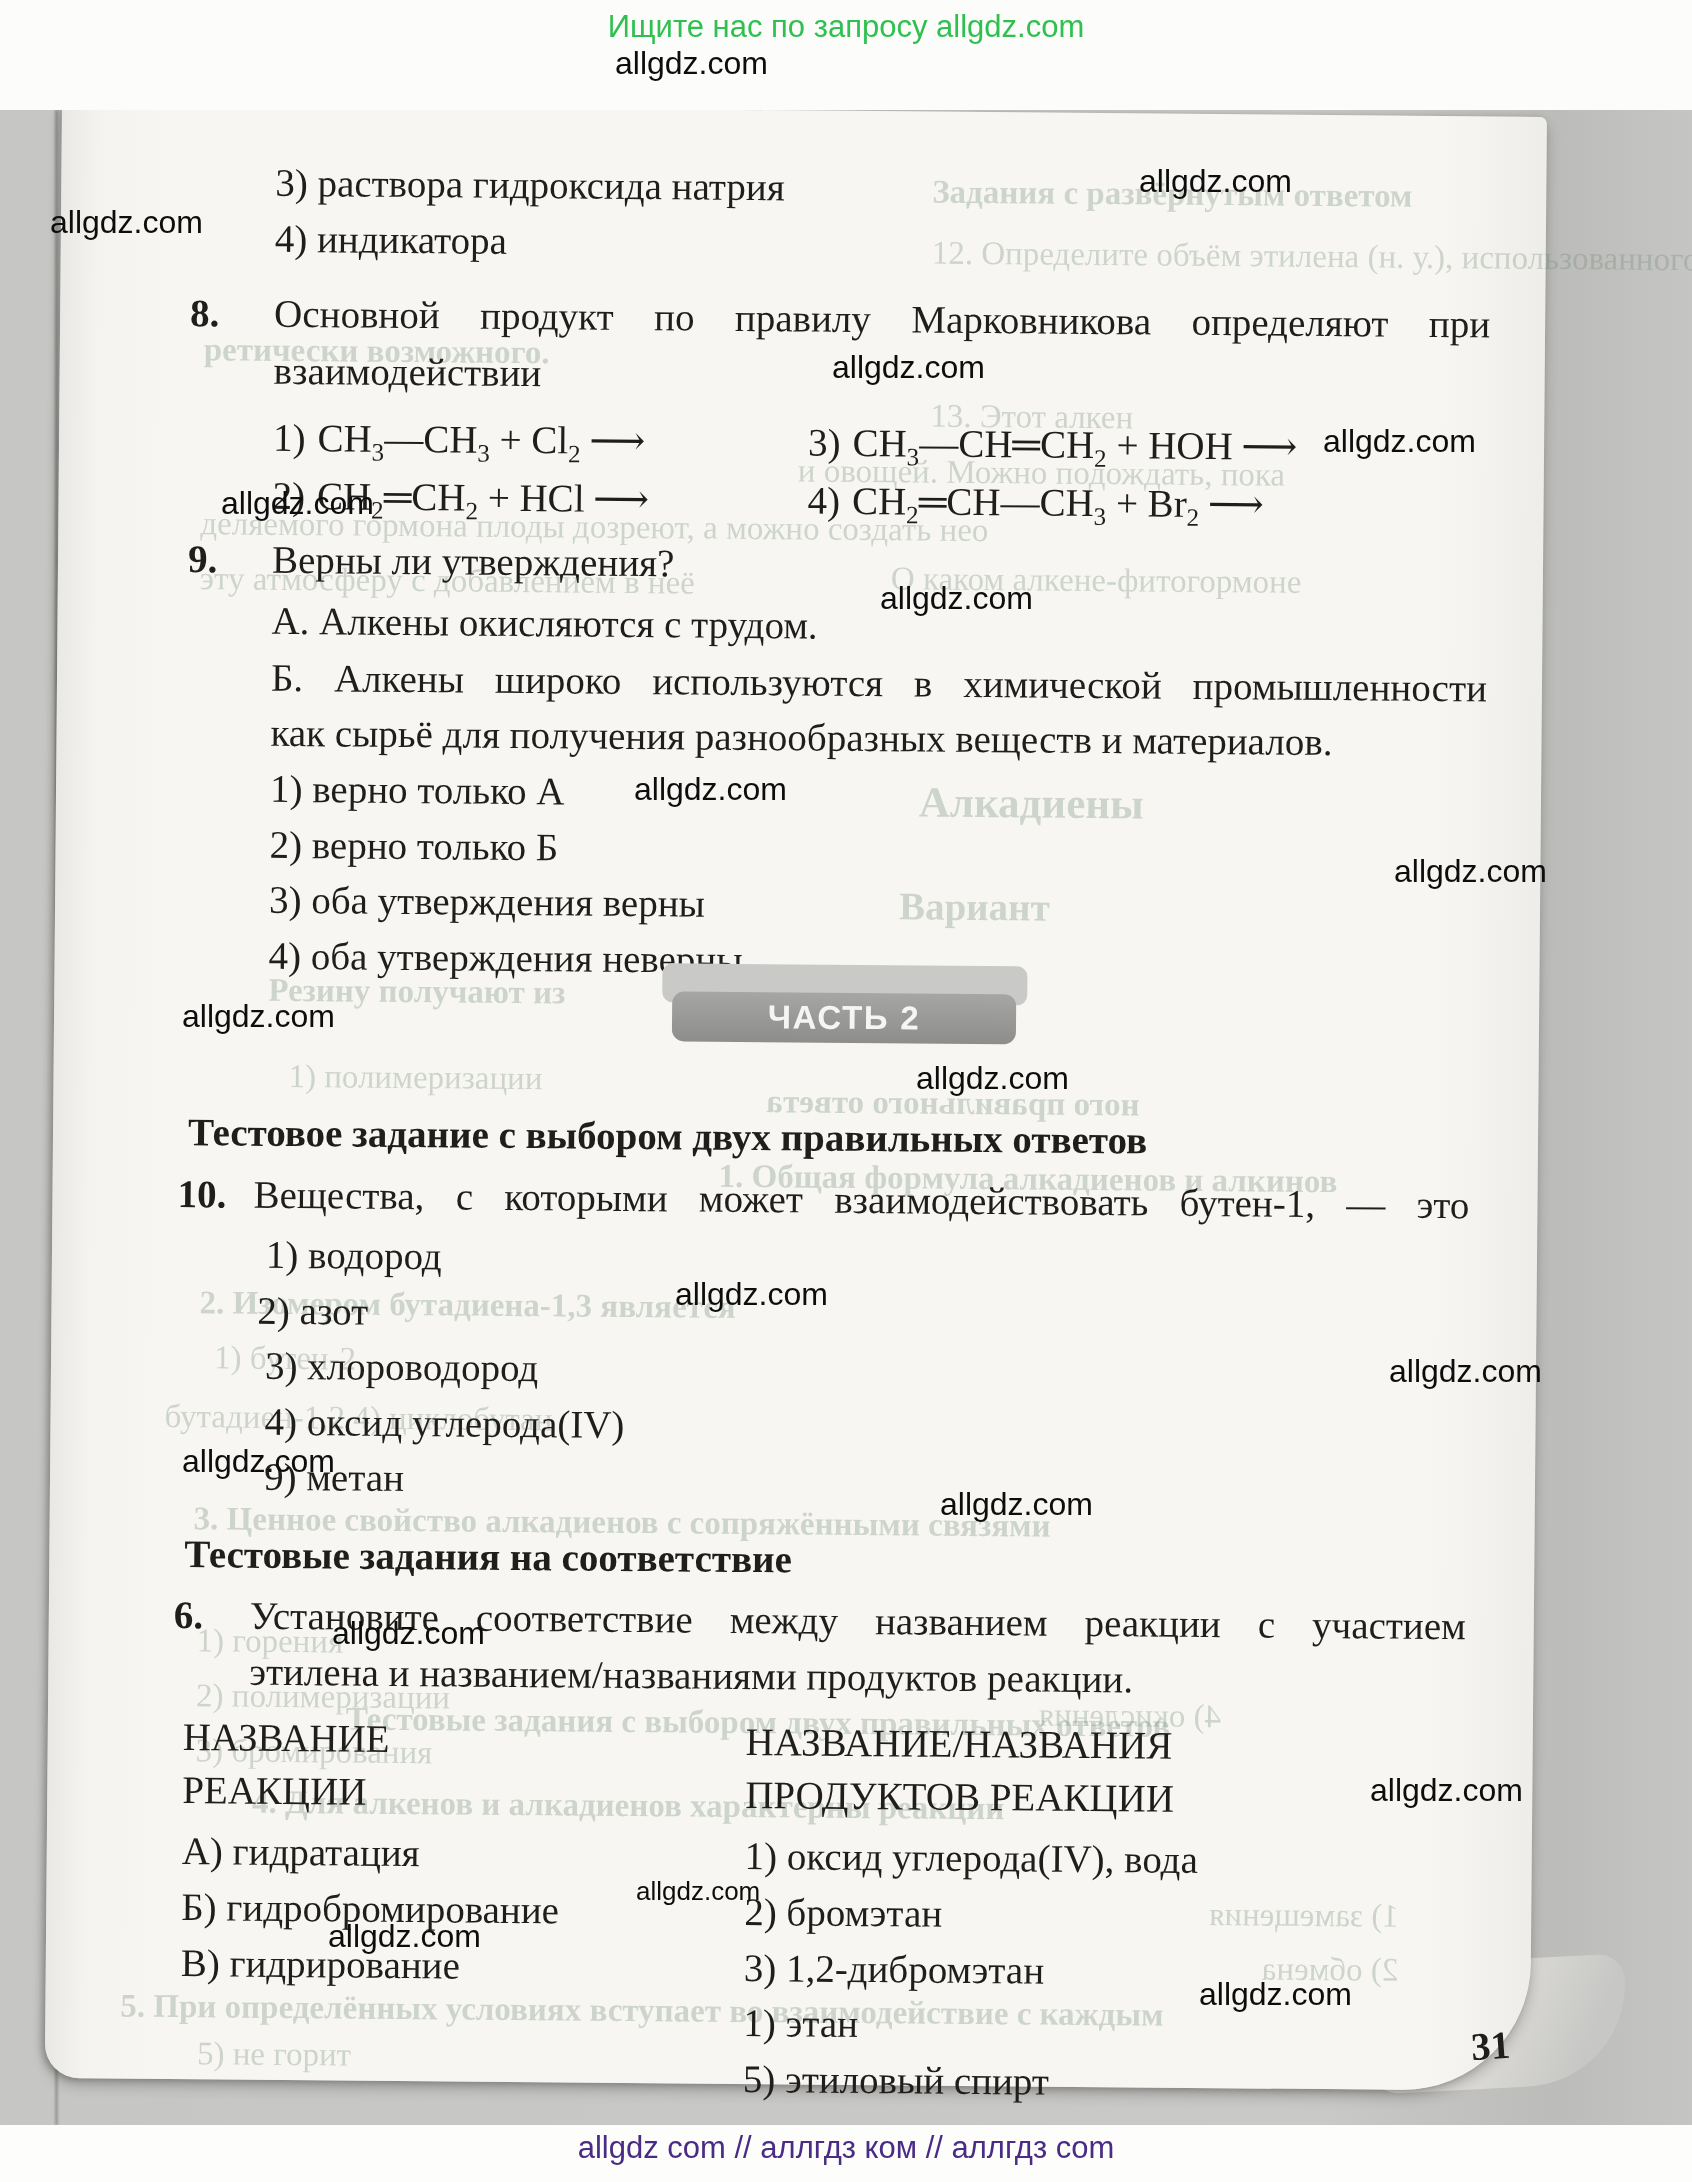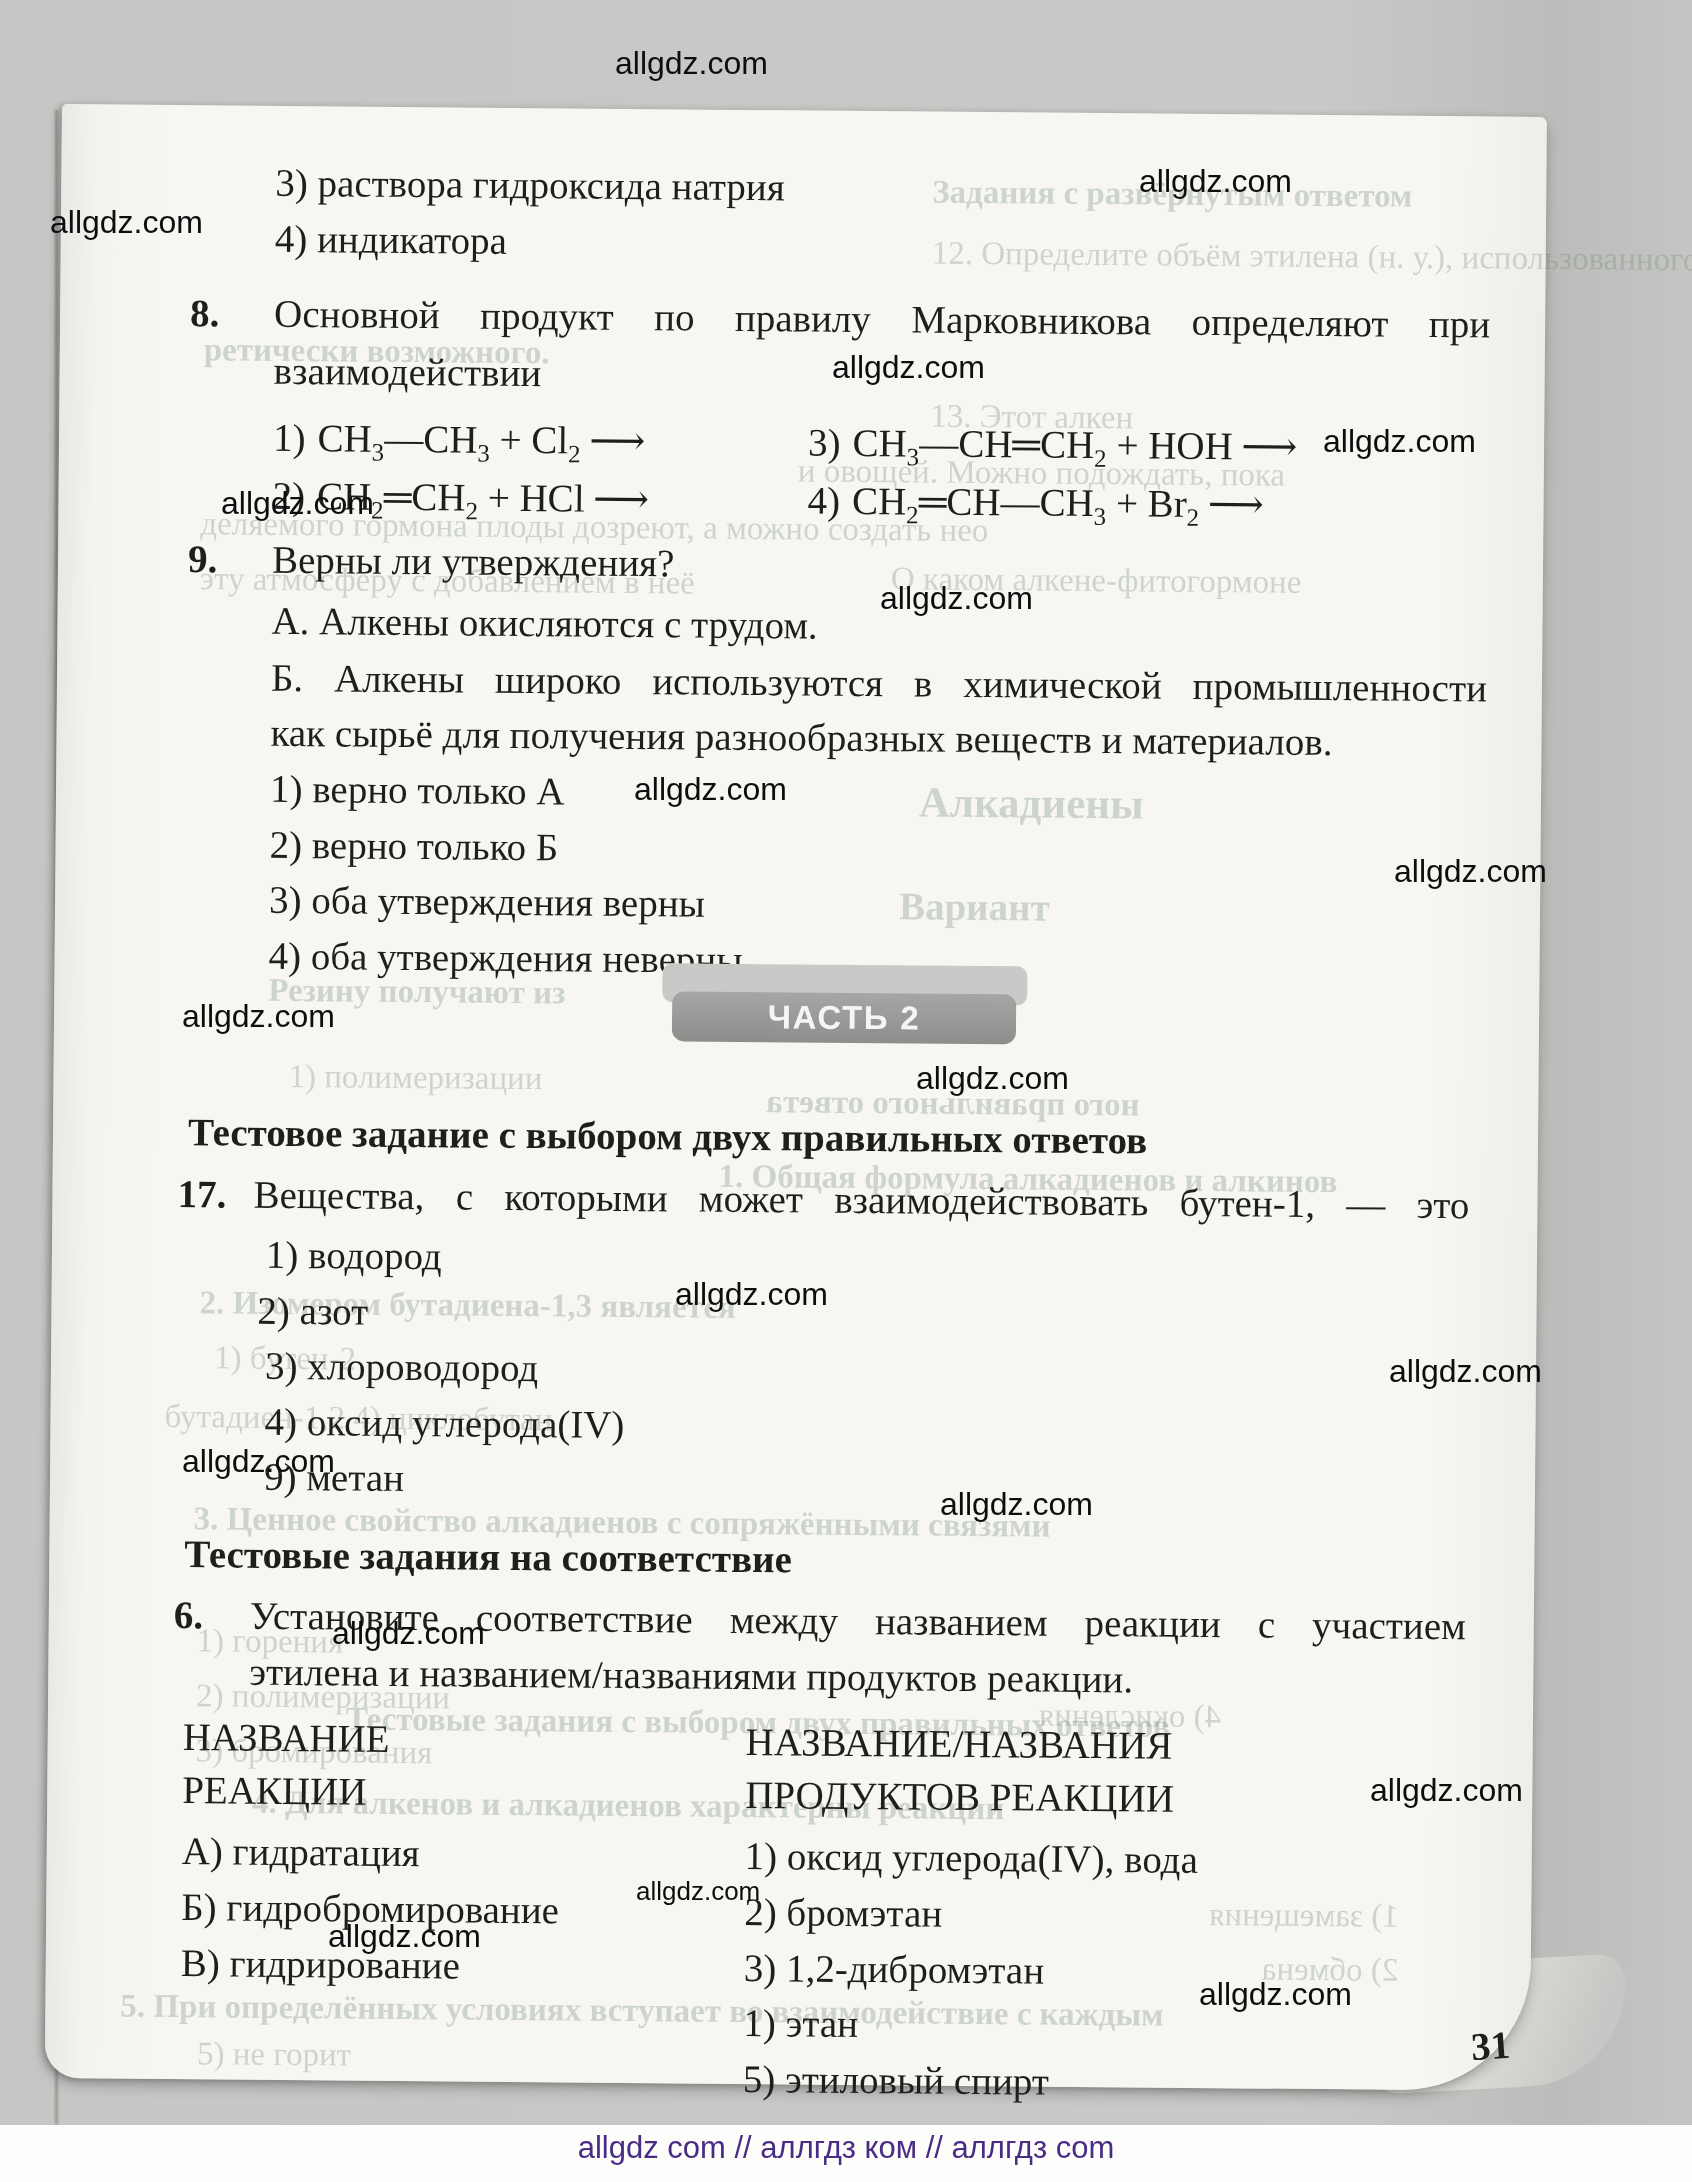--- a/index.html
+++ b/index.html
@@ -127,21 +127,21 @@
     <div class="t" style="left:214px;top:770px">3) оба утверждения верны</div>
     <div class="t" style="left:214px;top:826px">4) оба утверждения неверны</div>
 
     <div class="badge-shadow"></div>
     <div class="badge">
       <span>ЧАСТЬ 2</span>
     </div>
 
     <div class="t b" style="left:135px;top:1003px">Тестовое задание с выбором двух правильных ответов</div>
 
-    <div class="t b" style="left:125px;top:1065px">17.</div>
+    <div class="t b" style="left:125px;top:1065px">10.</div>
     <div class="t just" style="left:201px;top:1065px">Вещества, с которыми может взаимодействовать бутен-1, — это</div>
     <div class="t" style="left:214px;top:1125px">1) водород</div>
     <div class="t" style="left:206px;top:1181px">2) азот</div>
     <div class="t" style="left:214px;top:1236px">3) хлороводород</div>
     <div class="t" style="left:214px;top:1292px">4) оксид углерода(IV)</div>
     <div class="t" style="left:214px;top:1347px">9) метан</div>
 
     <div class="t b" style="left:135px;top:1425px">Тестовые задания на соответствие</div>
     <div class="t b" style="left:125px;top:1486px">6.</div>
     <div class="t just" style="left:201px;top:1486px">Установите соответствие между названием реакции с участием</div>
@@ -156,20 +156,23 @@
     <div class="t" style="left:135px;top:1778px">Б) гидробромирование</div>
     <div class="t" style="left:135px;top:1834px">В) гидрирование</div>
 
     <div class="t" style="left:698px;top:1722px">1) оксид углерода(IV), вода</div>
     <div class="t" style="left:698px;top:1778px">2) бромэтан</div>
     <div class="t" style="left:698px;top:1834px">3) 1,2-дибромэтан</div>
     <div class="t" style="left:698px;top:1889px">1) этан</div>
     <div class="t" style="left:698px;top:1945px">5) этиловый спирт</div>
   </div>
 
+  <div class="topbar">
+    <div class="promo">Ищите нас по запросу allgdz.com</div>
+  </div>
   <div class="bottombar">
     <div class="footer-text">allgdz com  //  аллгдз ком  //  аллгдз com</div>
   </div>
 
   <div id="wm-layer">
       <span class="wm" style="left: 615px; top: 45px;">allgdz.com</span>
       <span class="wm" style="left: 1139px; top: 163px;">allgdz.com</span>
       <span class="wm" style="left: 50px; top: 204px;">allgdz.com</span>
       <span class="wm" style="left: 832px; top: 349px;">allgdz.com</span>
       <span class="wm" style="left: 1323px; top: 423px;">allgdz.com</span>

